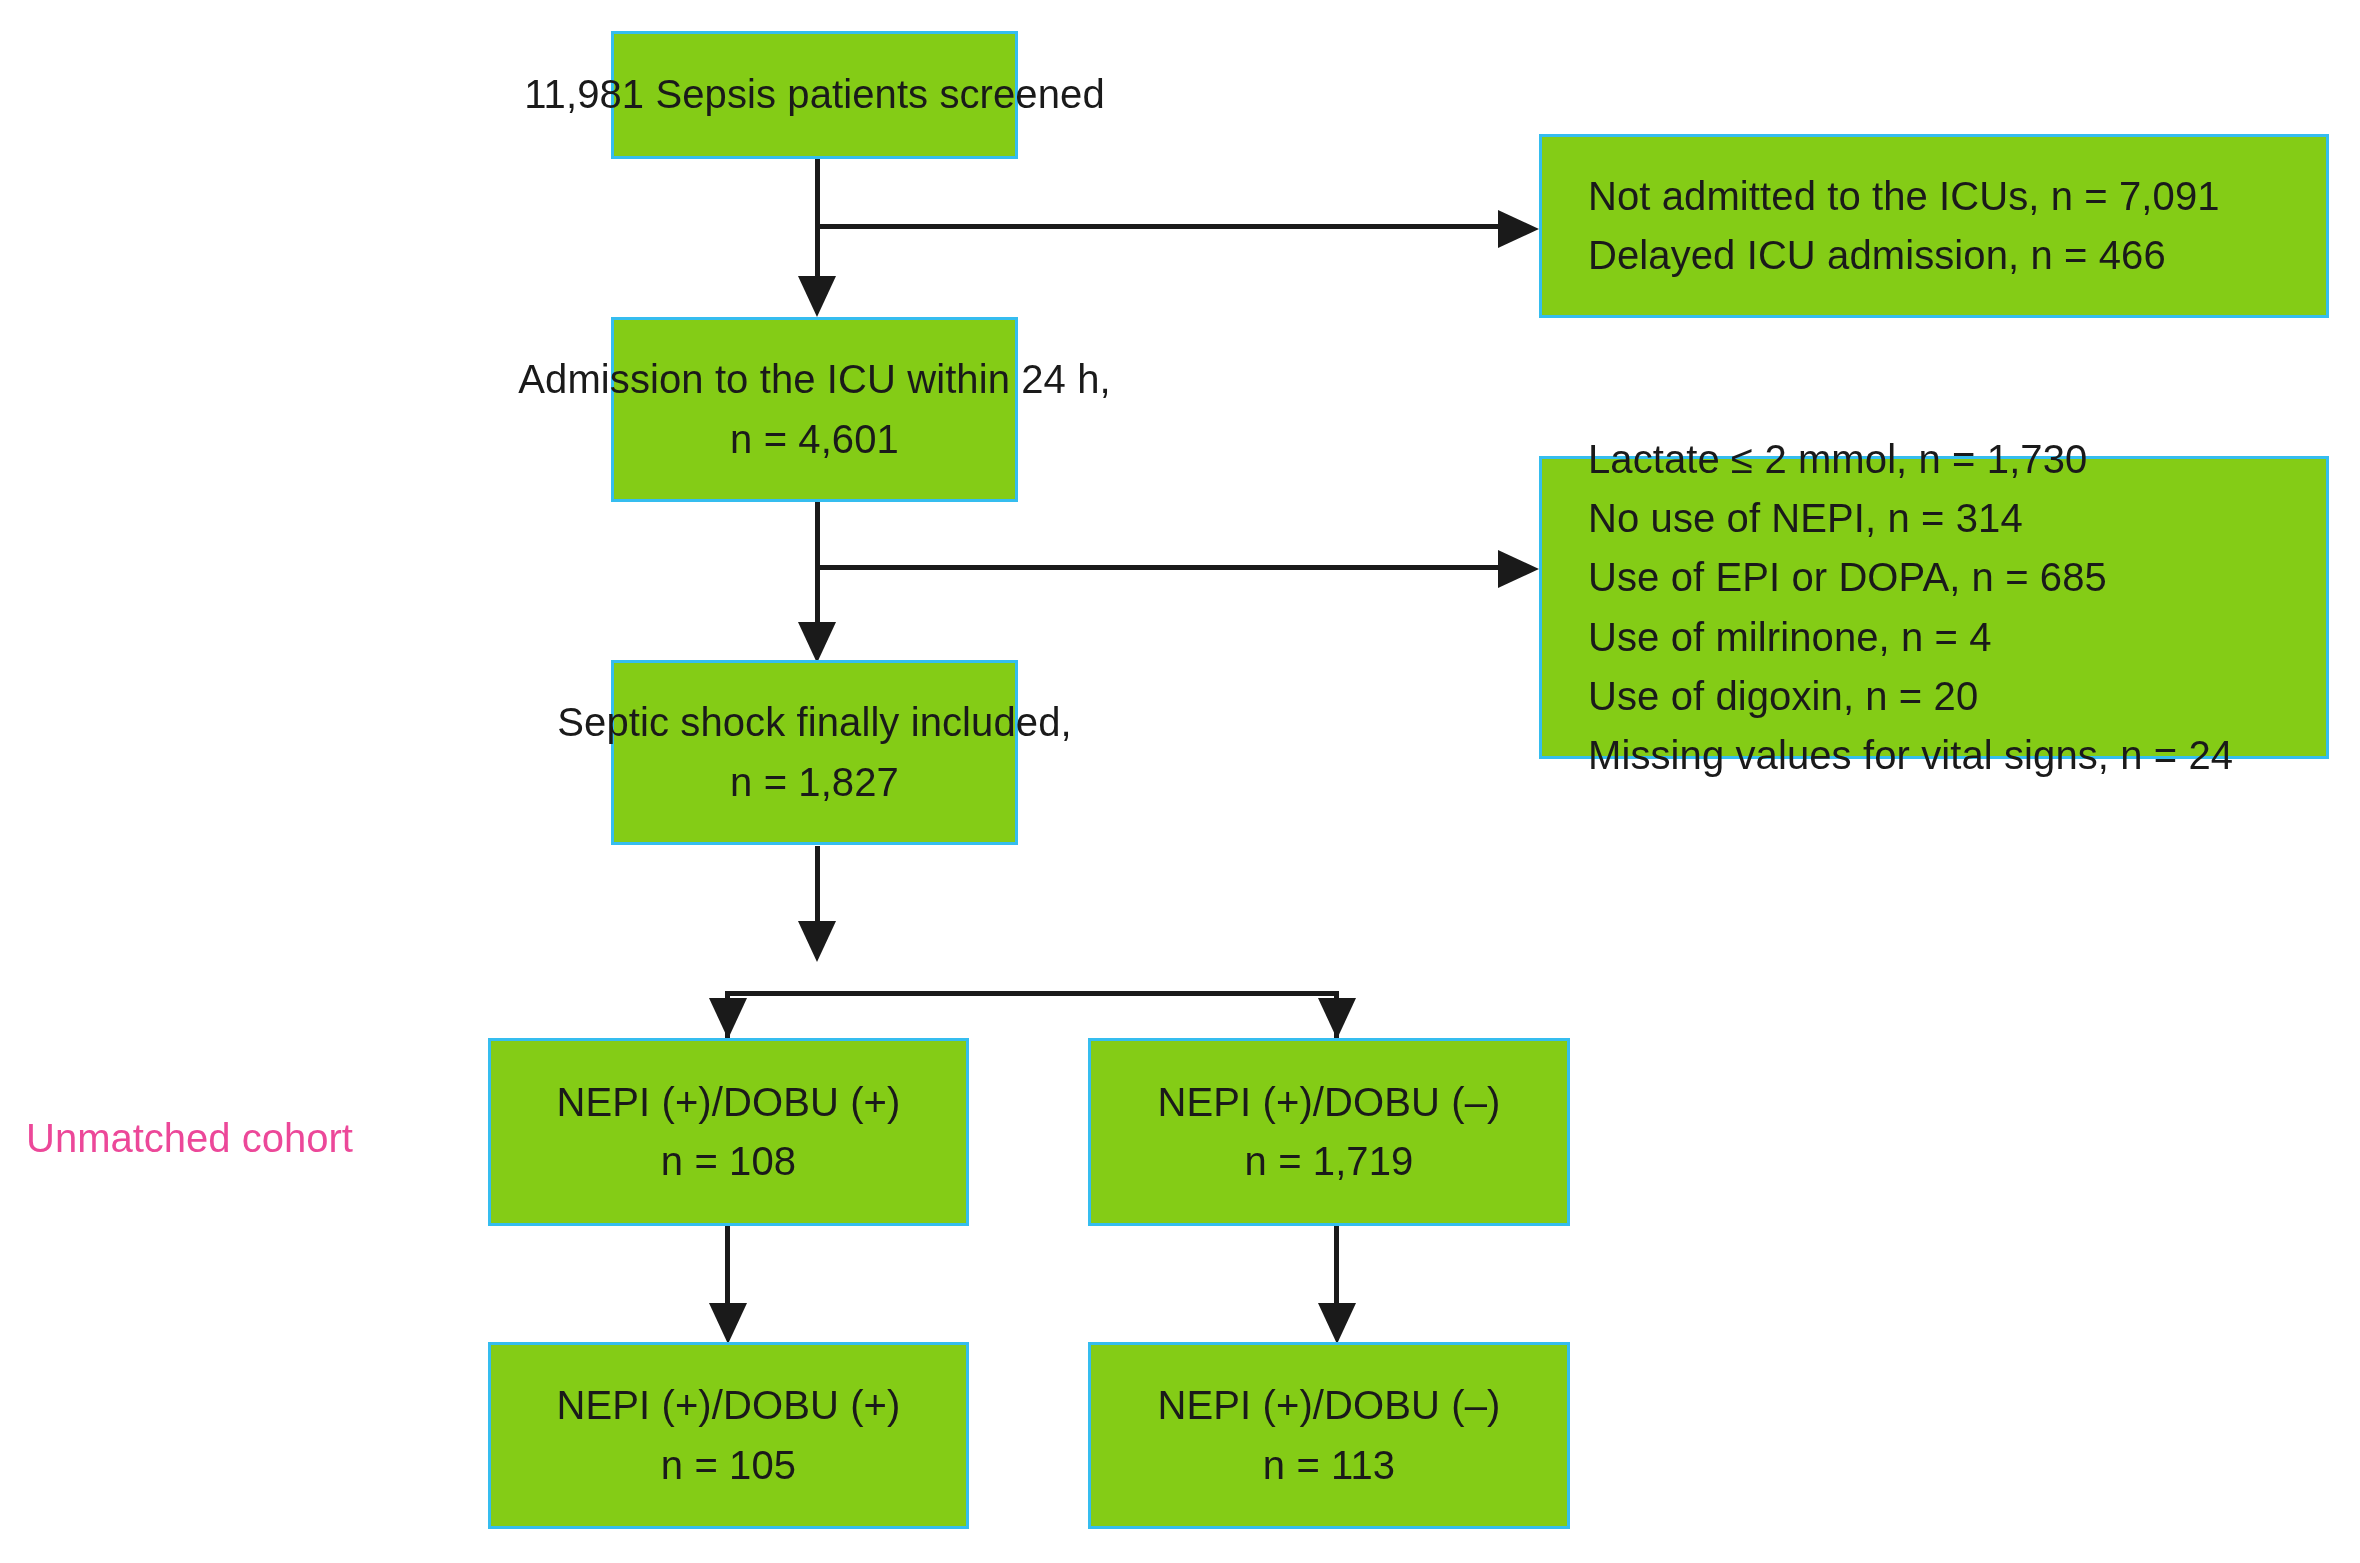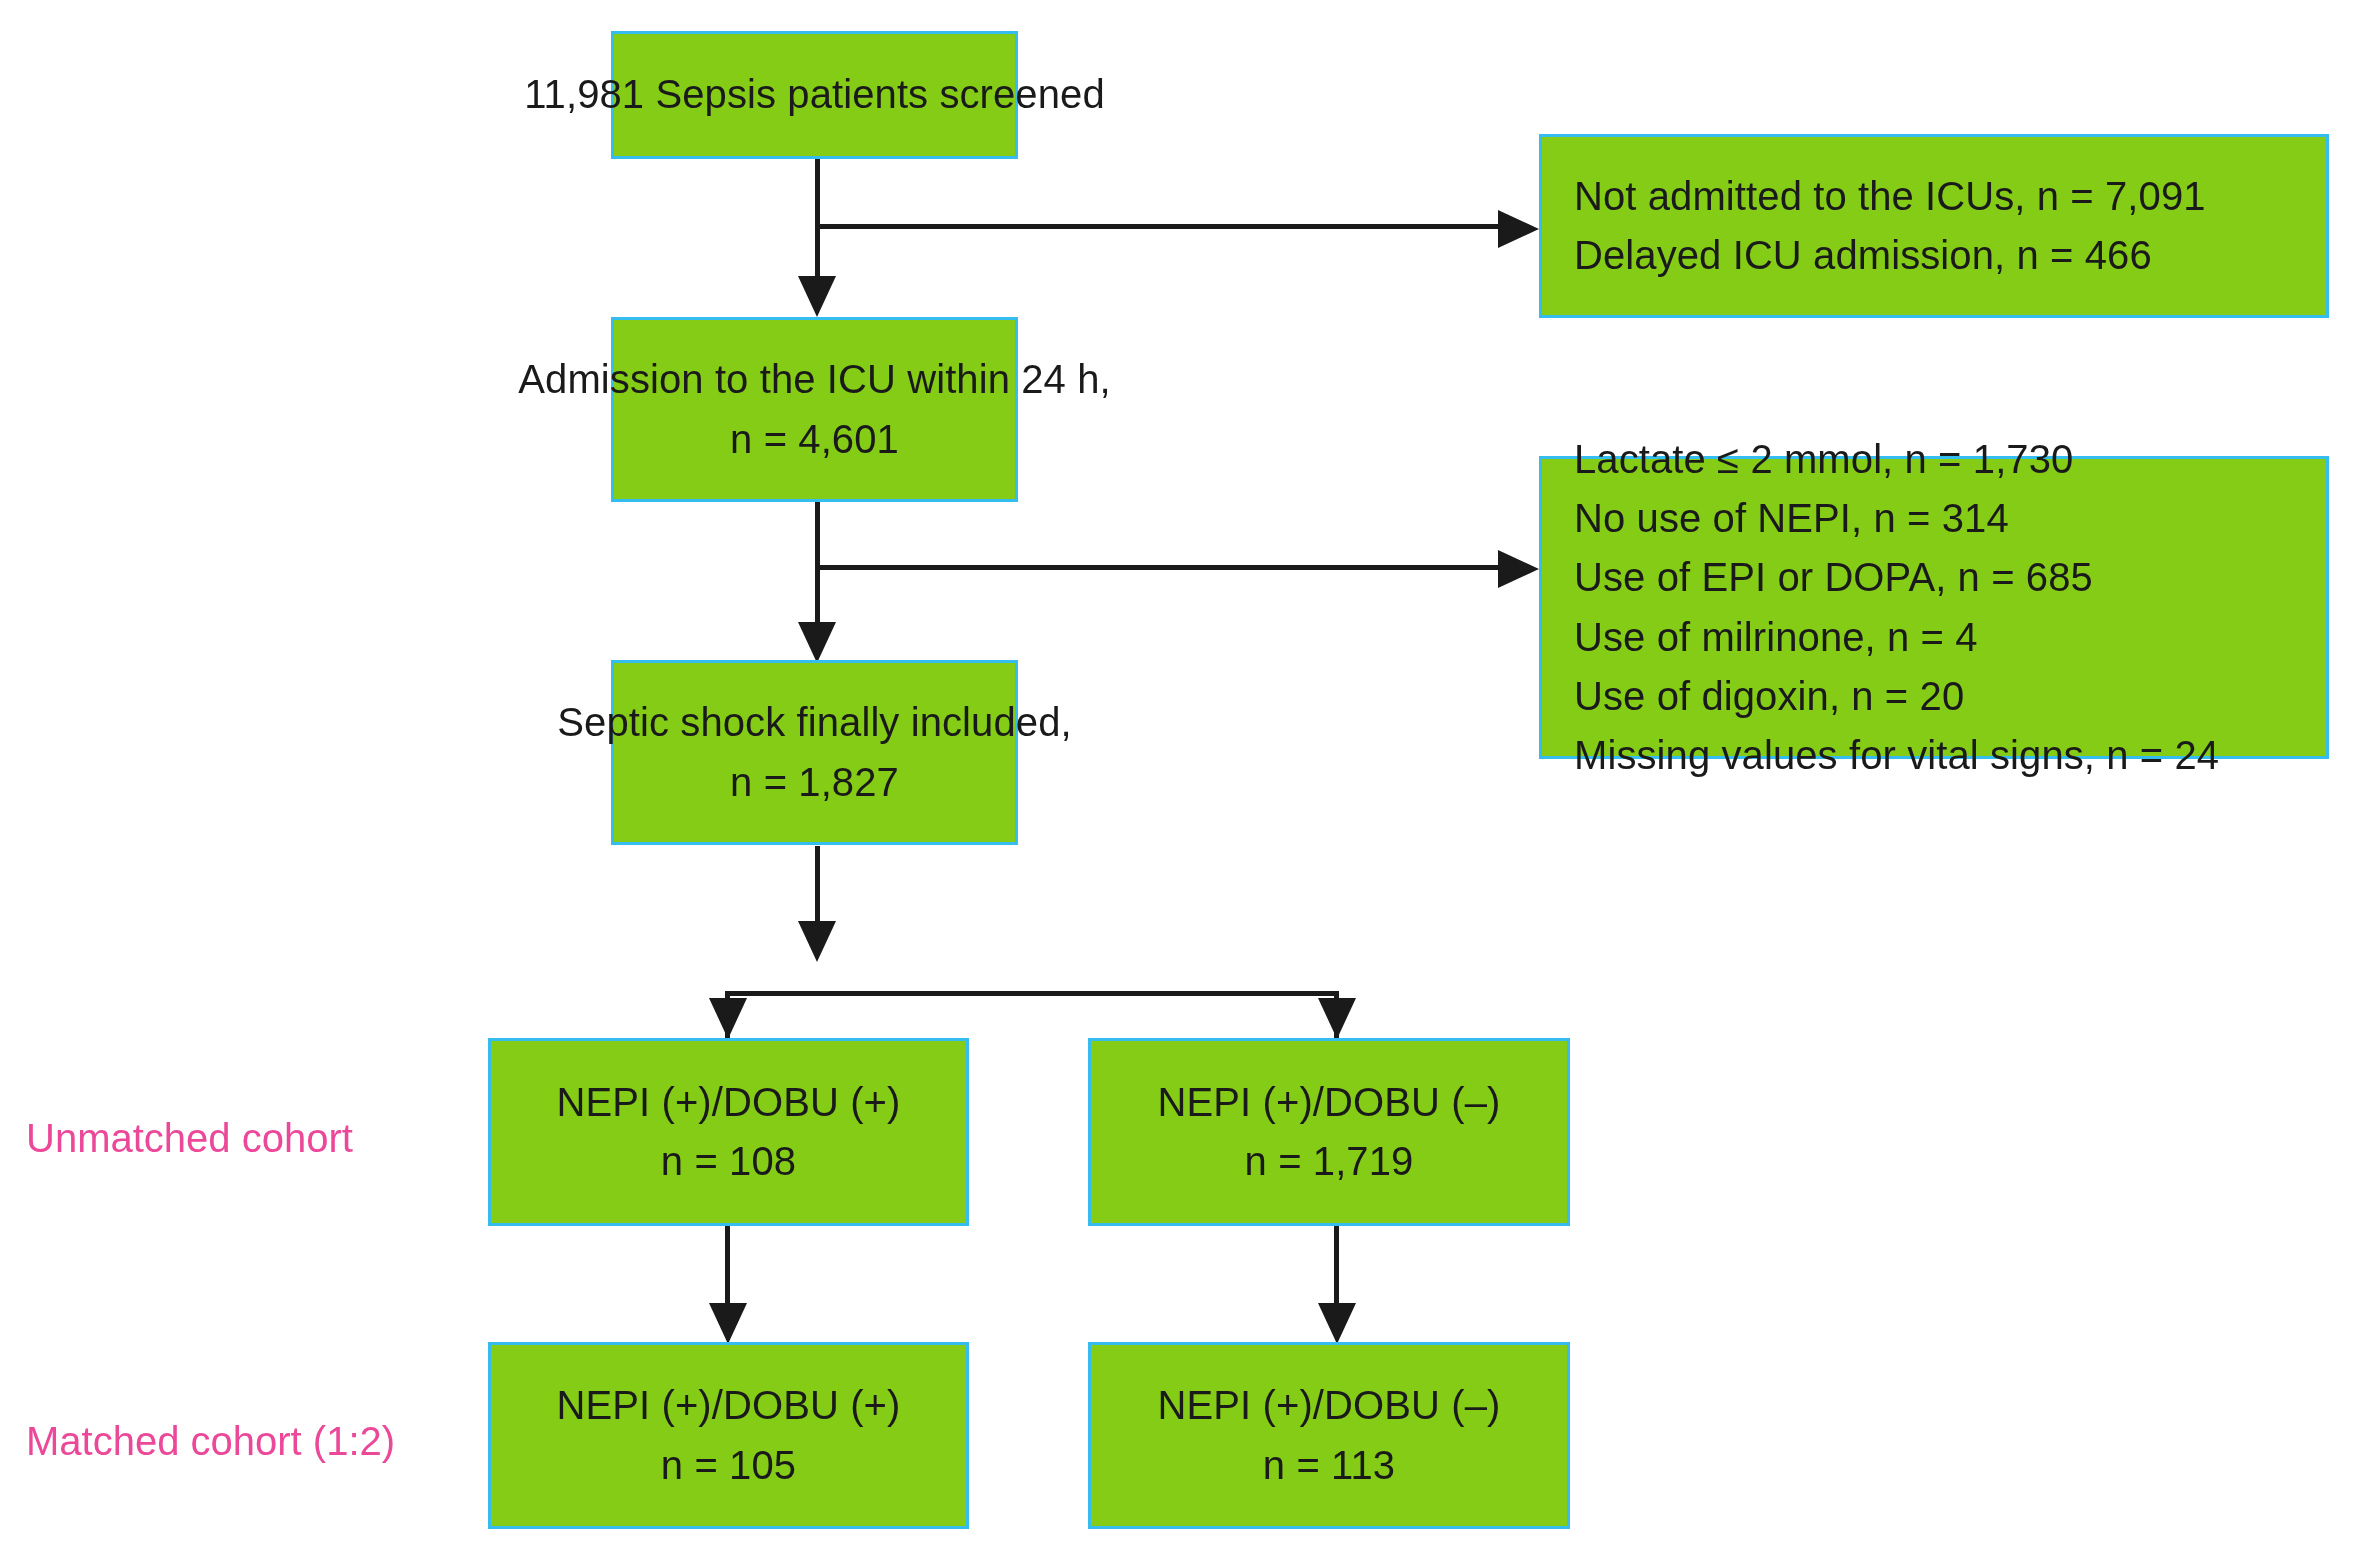--- a/index.html
+++ b/index.html
@@ -32,21 +32,21 @@
     justify-content: center;
     text-align: center;
     font-size: 40px;
     line-height: 1.48;
     color: #1a1a1a;
     letter-spacing: 0.1px;
   }
   .fbox.left-align {
     align-items: flex-start;
     text-align: left;
-    padding-left: 32px;
+    padding-left: 46px;
   }
   .fbox .line { display: block; white-space: nowrap; }
 
   
   .row-label {
     position: absolute;
     font-size: 40px;
     color: #ec4899;
     white-space: nowrap;
     line-height: 1;
@@ -155,16 +155,15 @@
     <span class="line">n = 105</span>
   </div>
 
   <div class="fbox" style="left:1088px; top:1342px; width:482px; height:187px;">
     <span class="line">NEPI (+)/DOBU (–)</span>
     <span class="line">n = 113</span>
   </div>
 
   <div class="row-label" style="left:26px; top:1118px;">Unmatched cohort</div>
 
-  <div class="row-label" style="left:26px; top:1421px;">Matched cohort (1:2)</div>
 
 </div>
 
 
 </body></html>

